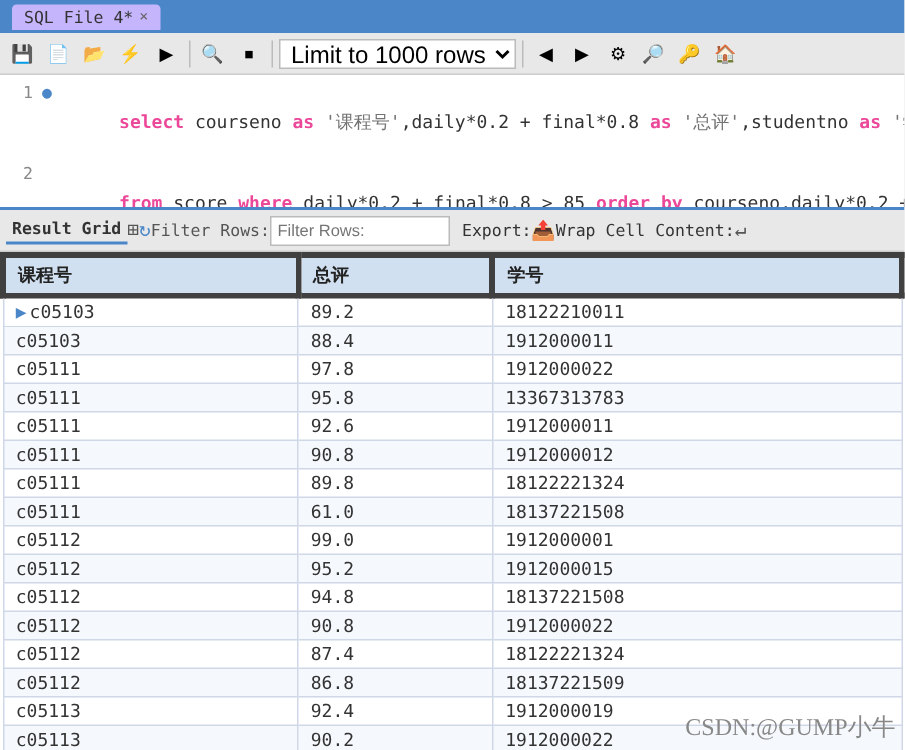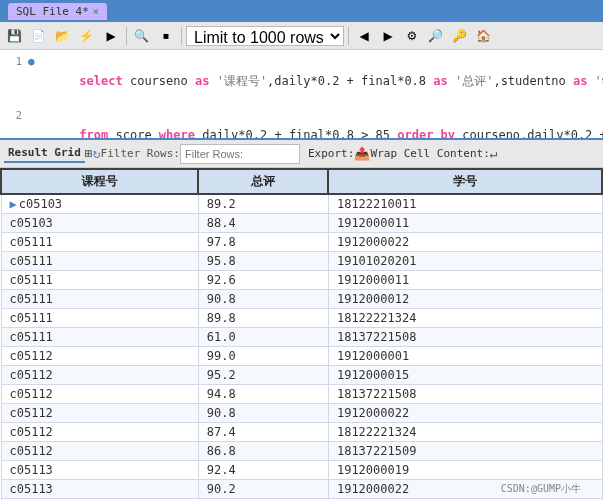--- a/index.html
+++ b/index.html
@@ -160,23 +160,23 @@
       overflow: auto;
       height: calc(500px - 22px - 28px - 90px - 28px);
     }
     table {
       border-collapse: collapse;
       width: 100%;
       font-size: 12px;
     }
     thead tr th {
       background: #d0e0f0;
-      border: 2px solid #404040;
+      border: 4px solid #404040;
       padding: 3px 8px;
-      text-align: center;
+      text-align: left;
       font-weight: bold;
       color: #222;
       white-space: nowrap;
       position: sticky;
       top: 0;
     }
     tbody tr td {
       border: 1px solid #d0d8e8;
       padding: 2px 8px;
       color: #333;
@@ -192,24 +192,25 @@
       position: relative;
     }
     .row-indicator {
       color: #4a86c8;
       font-weight: bold;
       margin-right: 2px;
     }
     .watermark {
       position: fixed;
       bottom: 4px;
-      right: 22px;
-      font-size: 10px;
+      right: 6px;
+      font-size: 16px;
       color: #888;
       background: transparent;
+      font-family: Liberation Serif, serif;
     }
   </style>
 </head>
 <body>
 
 <div class="title-bar">
   <div class="title-tab">
     <span>SQL File 4*</span>
     <span class="close-x">×</span>
   </div>
@@ -287,21 +288,21 @@
           <td>1912000011</td>
         </tr>
         <tr>
           <td>c05111</td>
           <td>97.8</td>
           <td>1912000022</td>
         </tr>
         <tr>
           <td>c05111</td>
           <td>95.8</td>
-          <td>19101020201</td>
+          <td>13367313783</td>
         </tr>
         <tr>
           <td>c05111</td>
           <td>92.6</td>
           <td>1912000011</td>
         </tr>
         <tr>
           <td>c05111</td>
           <td>90.8</td>
           <td>1912000012</td>

